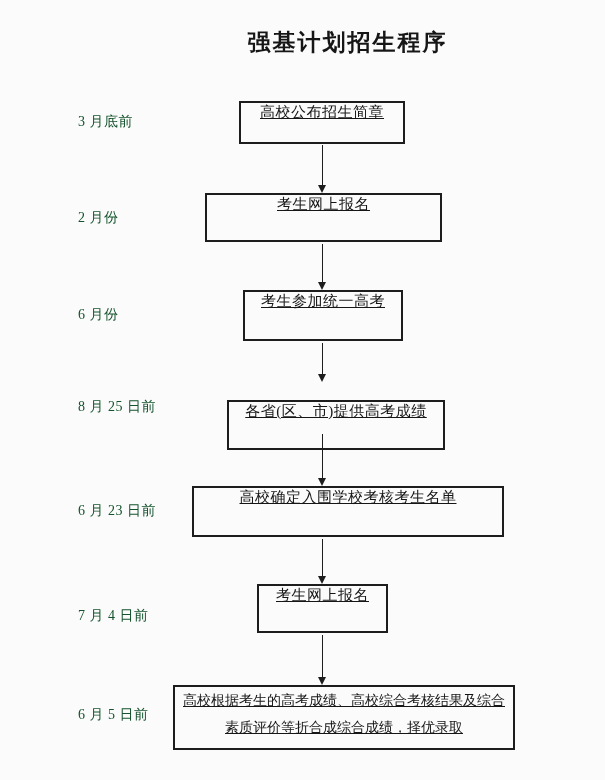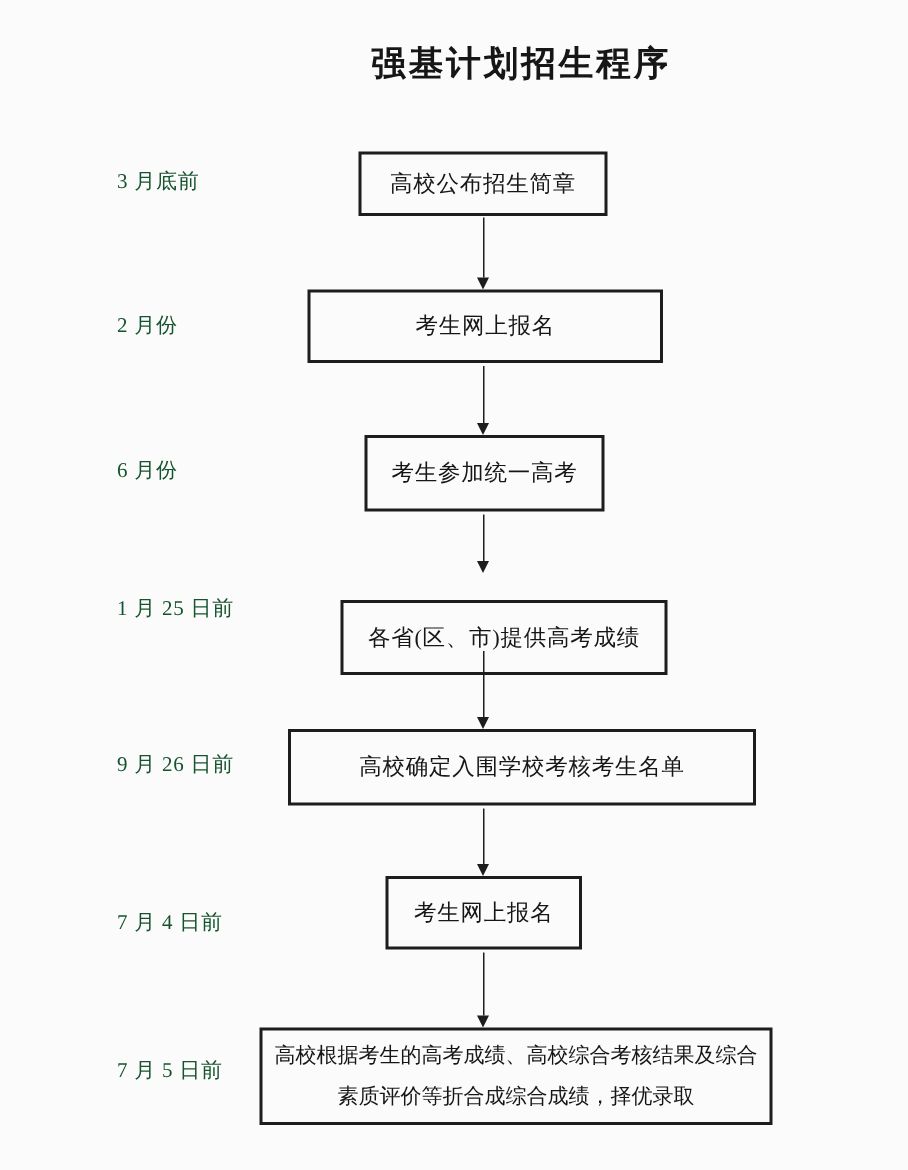--- a/index.html
+++ b/index.html
@@ -18,22 +18,22 @@
     font-size:23px;font-weight:700;letter-spacing:2px;color:#161616;
   }
   .lbl{
     position:absolute;left:78px;font-size:14px;line-height:20px;color:#14532d;
     white-space:nowrap;letter-spacing:0.5px;
   }
   .l1{top:112px}.l2{top:208px}.l3{top:305px}.l4{top:397px}
   .l5{top:501px}.l6{top:606px}.l7{top:705px}
   .box{
     position:absolute;box-sizing:border-box;border:2px solid #1d1d1d;background:#fbfbfb;
-    display:flex;flex-direction:column;align-items:center;justify-content:center;
-    text-align:center;font-size:15px;letter-spacing:0.5px;color:#161616;
+    display:flex;flex-direction:column;align-items:center;justify-content:flex-start;
+    text-align:center;font-size:15px;letter-spacing:0.5px;color:#161616;text-decoration:underline;
   }
   .b1{left:239px;top:101px;width:166px;height:43px}
   .b2{left:205px;top:193px;width:237px;height:49px}
   .b3{left:243px;top:290px;width:160px;height:51px}
   .b4{left:227px;top:400px;width:218px;height:50px}
   .b5{left:192px;top:486px;width:312px;height:51px}
   .b6{left:257px;top:584px;width:131px;height:49px}
   .b7{left:173px;top:685px;width:342px;height:65px;font-size:14px;line-height:27px;letter-spacing:0}
   .arrow{
     position:absolute;left:322px;width:0;border-left:1px solid #1d1d1d;
@@ -68,37 +68,37 @@
     <span>考生网上报名</span>
   </div>
   <div class="arrow a2"></div>
 
   <span class="lbl l3">6 月份</span>
   <div class="box b3">
     <span>考生参加统一高考</span>
   </div>
   <div class="arrow a3"></div>
 
-  <span class="lbl l4">1 月 25 日前</span>
+  <span class="lbl l4">8 月 25 日前</span>
   <div class="box b4">
     <span>各省(区、市)提供高考成绩</span>
   </div>
   <div class="arrow a4"></div>
 
-  <span class="lbl l5">9 月 26 日前</span>
+  <span class="lbl l5">6 月 23 日前</span>
   <div class="box b5">
     <span>高校确定入围学校考核考生名单</span>
   </div>
   <div class="arrow a5"></div>
 
   <span class="lbl l6">7 月 4 日前</span>
   <div class="box b6">
     <span>考生网上报名</span>
   </div>
   <div class="arrow a6"></div>
 
-  <span class="lbl l7">7 月 5 日前</span>
+  <span class="lbl l7">6 月 5 日前</span>
   <div class="box b7">
     <span>高校根据考生的高考成绩、高校综合考核结果及综合</span>
     <span>素质评价等折合成综合成绩，择优录取</span>
   </div>
 
 </div>
 
 </body></html>

